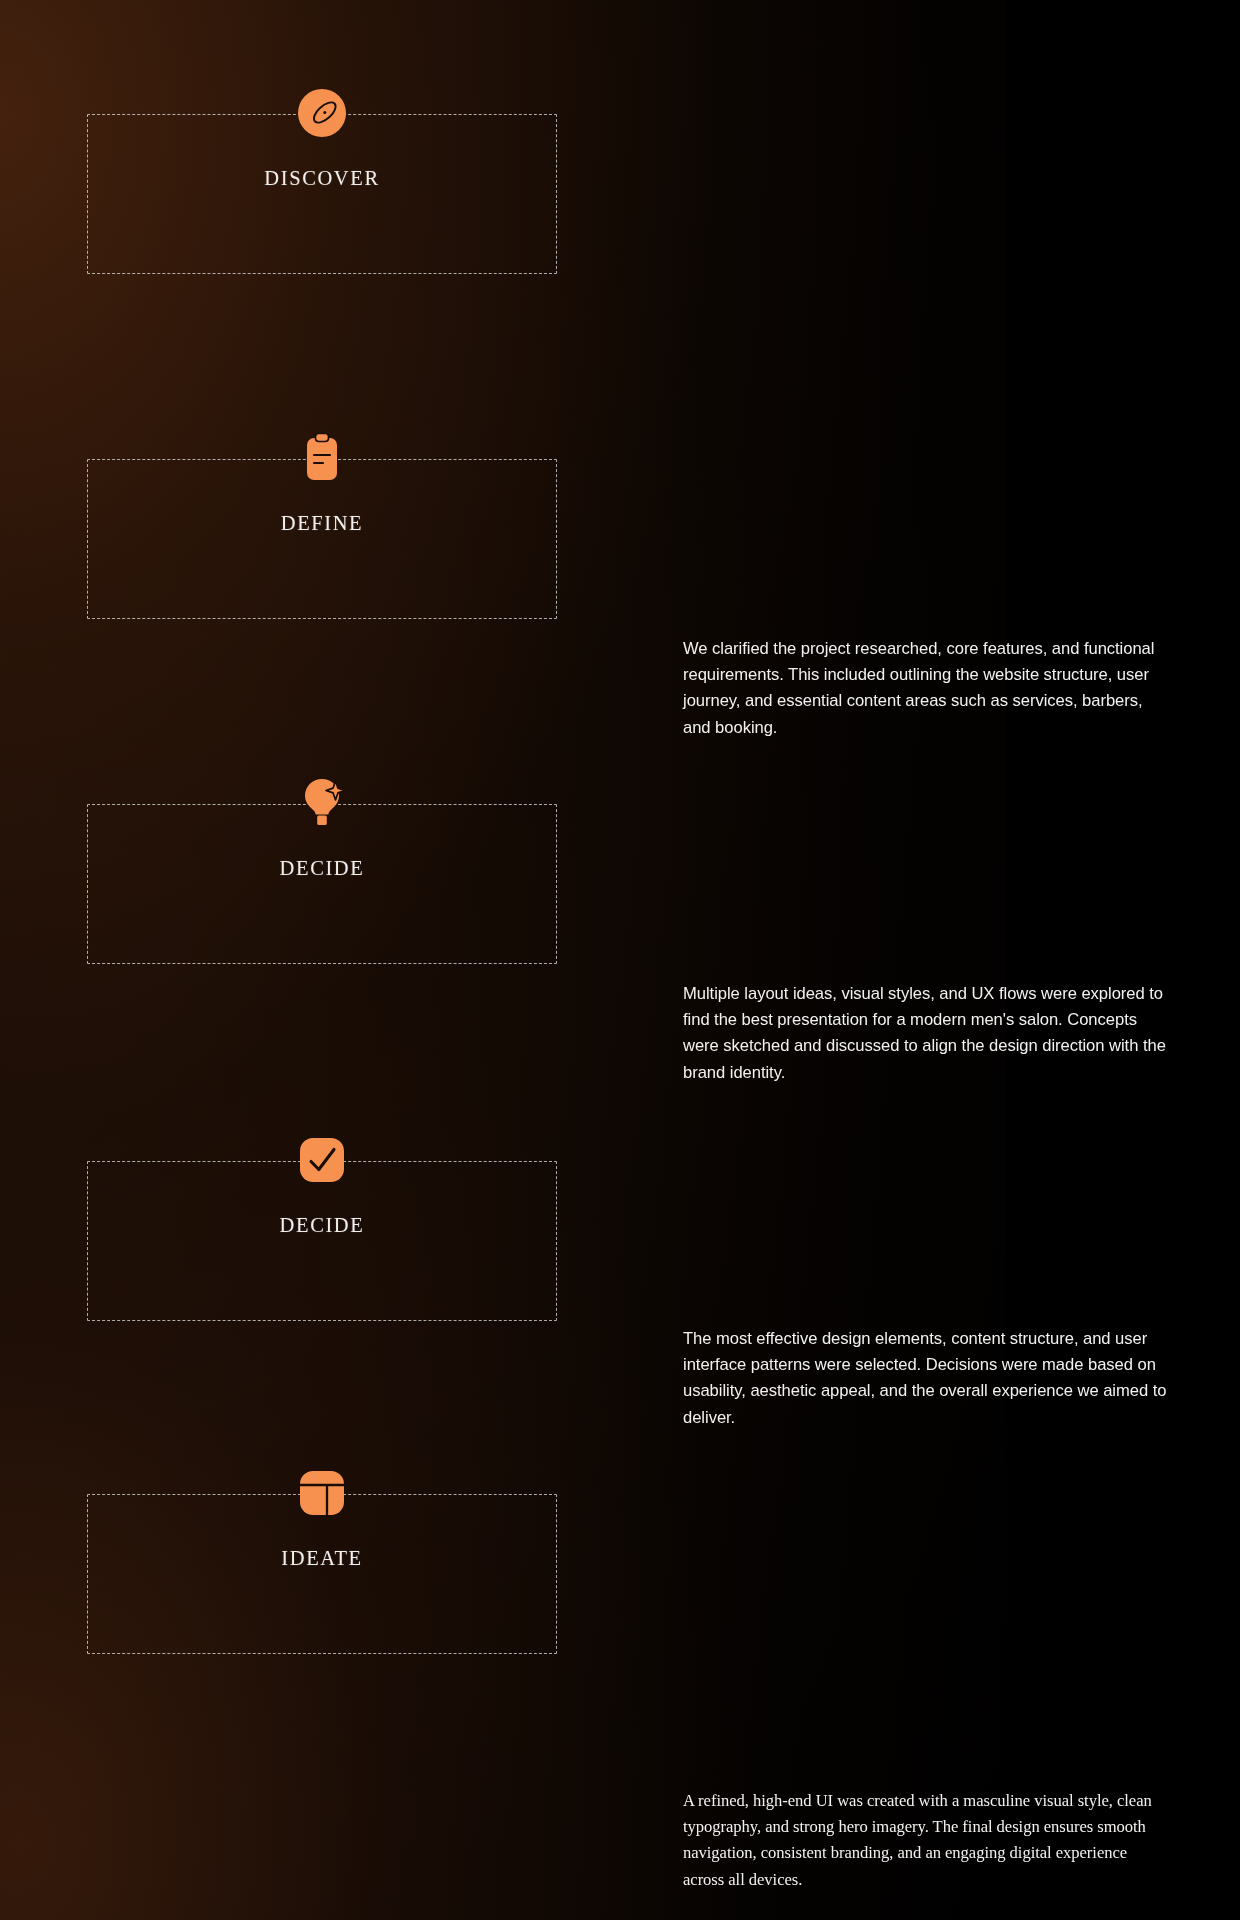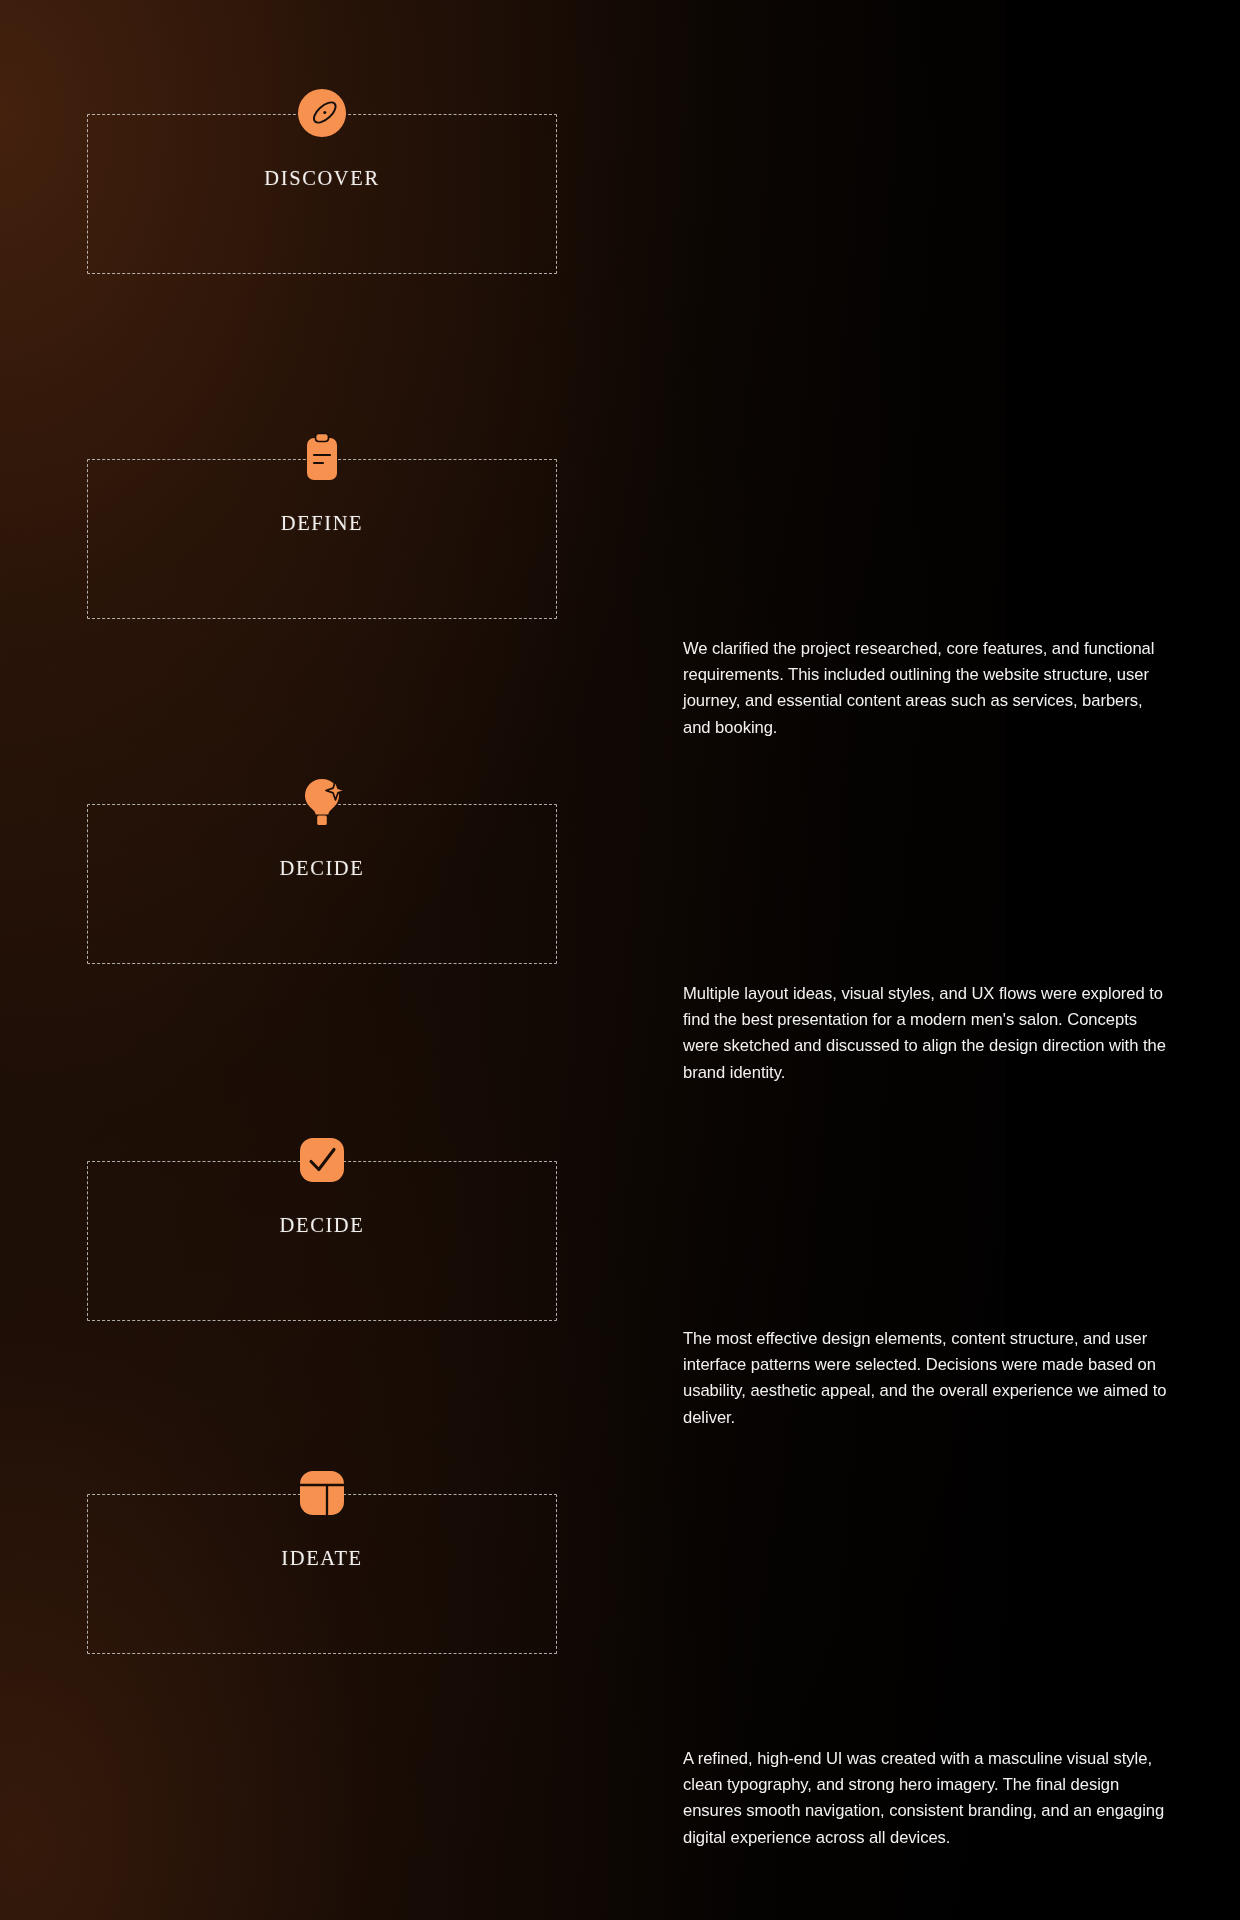--- a/index.html
+++ b/index.html
@@ -69,21 +69,21 @@
   .s1 { top:459px; }
   .s2 { top:804px; }
   .s3 { top:1161px; }
   .s4 { top:1494px; }
 
   
   .d0 { top:291px; }
   .d1 { top:636px; }
   .d2 { top:981px; }
   .d3 { top:1326px; }
-  .d4 { top:1746px; }
+  .d4 { top:1788px;font-family:Liberation Serif, serif; }
 
   svg { display:block; overflow:visible; }
 </style>
 </head>
 <body>
 
 <div class="page">
 
   <div class="stage s0">
     <div class="stage-inner">

